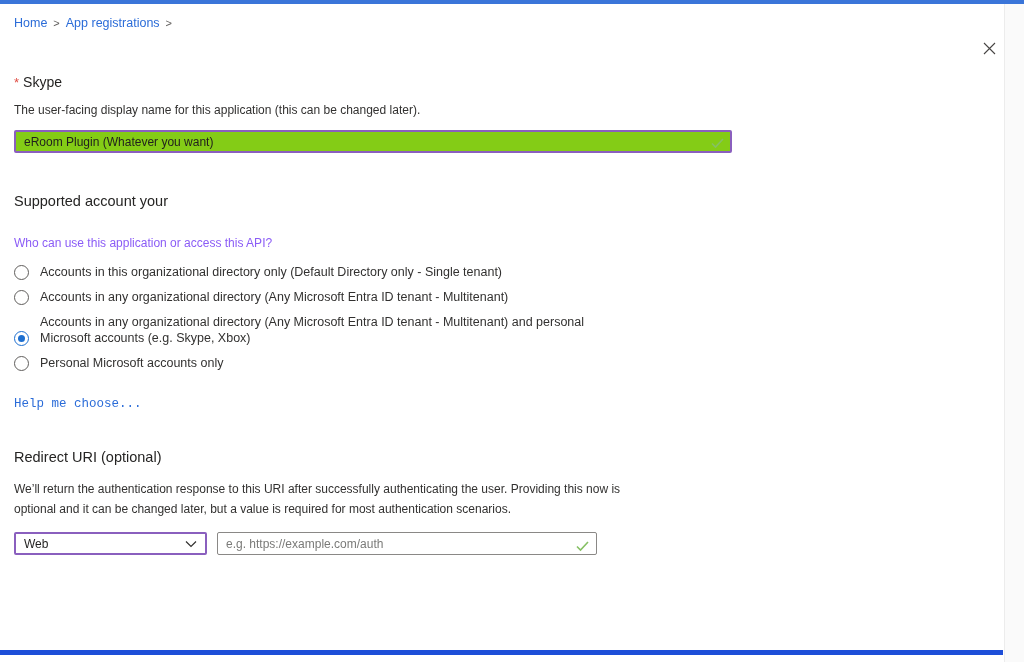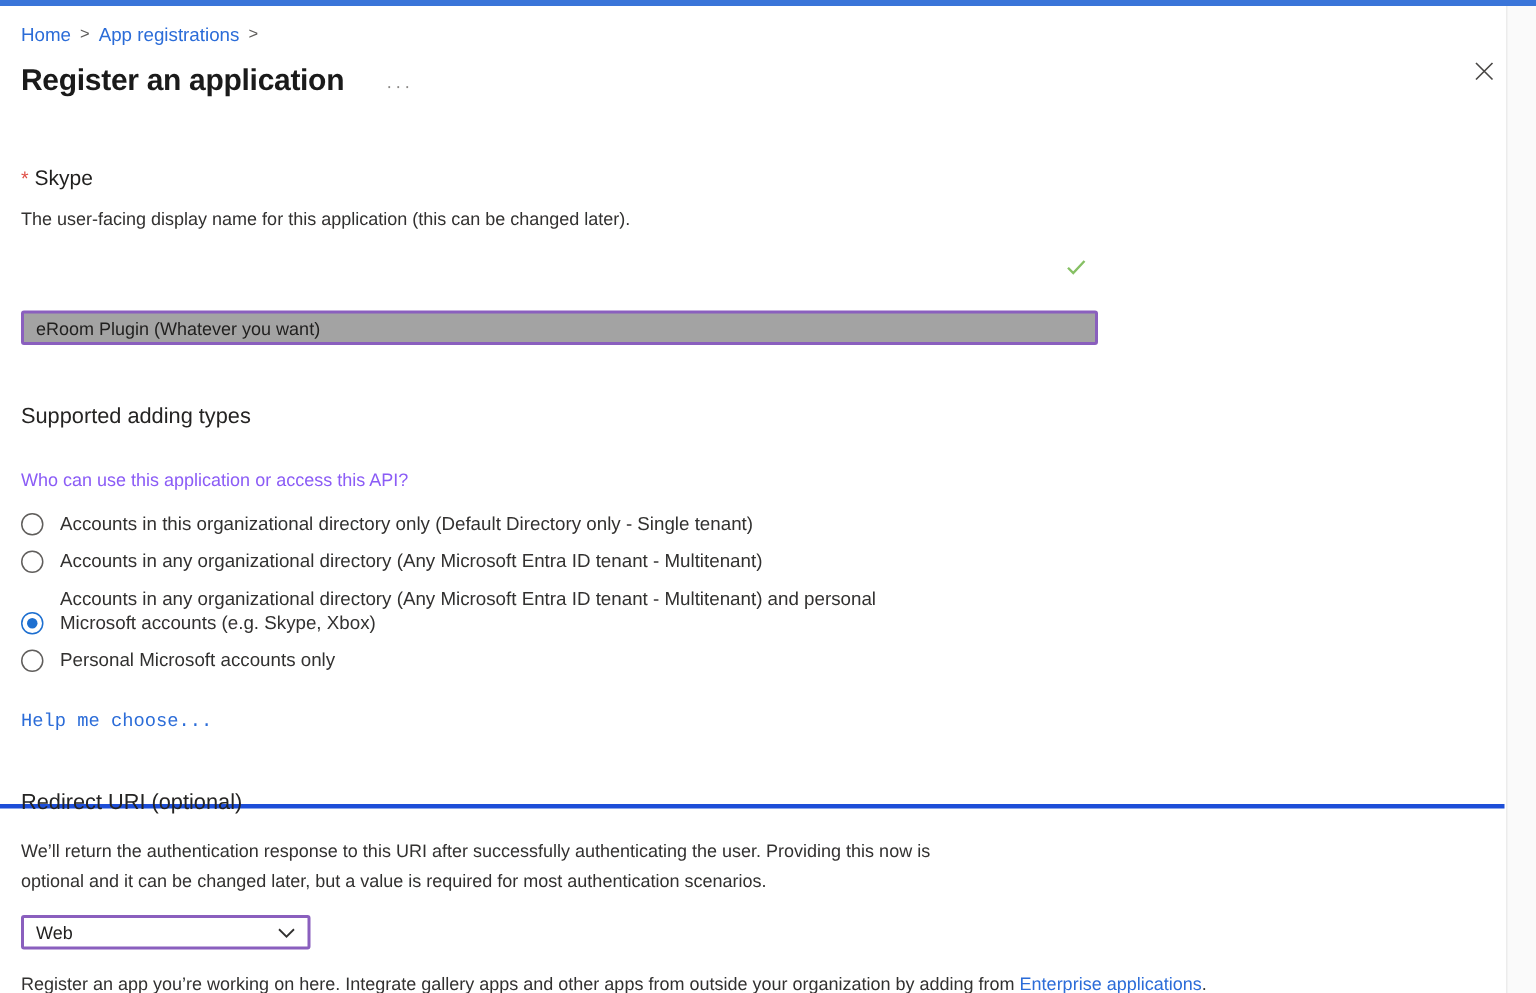--- a/index.html
+++ b/index.html
@@ -2,43 +2,43 @@
 <html><head>
 <meta charset="utf-8">
 <style>
   * { margin:0; padding:0; box-sizing:border-box; }
   html,body { width:1024px; height:662px; background:#ffffff; overflow:hidden; }
   body { font-family:"Liberation Sans", sans-serif; color:#323130; position:relative; }
 
   .topbar { position:absolute; top:0; left:0; width:1024px; height:4px; background:#3a75d9; }
   .scroll-gutter { position:absolute; top:4px; right:0; width:20px; height:658px;
                    background:#fafafa; border-left:1px solid #ececec; }
-  .panel { position:absolute; top:4px; left:0; width:1003px; height:535px;
-           background:#ffffff; border-bottom:3px solid #1d4ed8; }
+  .panel { position:absolute; top:4px; left:0; width:1003px; height:651px;
+           background:#ffffff; border-bottom:5px solid #1d4ed8; }
 
   .content { padding:10px 0 0 14px; }
 
   .breadcrumb { font-size:12.5px; display:flex; align-items:center; gap:6px; margin-top:2px; }
   .crumb-link { color:#2b6cd8; text-decoration:none; cursor:pointer; }
   .crumb-sep { color:#605e5c; font-size:11px; }
 
   .title-row { display:flex; align-items:center; margin-top:13px; }
   .page-title { font-size:20px; font-weight:700; color:#1a1a1a; letter-spacing:-0.2px; }
   .title-ellipsis { color:#8a8886; font-size:12px; margin-left:28px; letter-spacing:2px; margin-top:4px; }
   .close-btn { position:absolute; top:41px; right:26px; width:18px; height:18px;
                display:flex; align-items:center; justify-content:center; cursor:pointer; }
 
   .section-label-row { margin-top:44px; font-size:14px; color:#201f1e; }
   .required-star { color:#e04e45; margin-right:4px; font-size:13px; }
   .field-desc { margin-top:13px; font-size:12px; color:#323130; }
 
   .input-wrap { position:relative; margin-top:13px; width:718px; }
   .text-input { width:100%; height:23px; border:2px solid #8a5fbe; border-radius:2px;
                 font-family:"Liberation Sans", sans-serif; font-size:12px; color:#201f1e;
-                padding:0 28px 0 8px; outline:none; background:#a3a3a3;margin-top:41px; }
+                padding:0 28px 0 8px; outline:none; background:#84cc16; }
   .check-icon { position:absolute; right:8px; top:5px; }
 
   .section-heading { font-size:14.5px; color:#252423; }
   .heading-supported { margin-top:40px; }
   .question-text { margin-top:27px; font-size:12px; color:#8b5cf6; }
 
   .options { margin-top:14px; }
   .radio-row { display:flex; align-items:flex-end; margin-bottom:9px; cursor:pointer; }
   .radio { flex:0 0 auto; width:15px; height:15px; border:1px solid #605e5c; border-radius:50%;
            margin-top:0px; position:relative; background:#fff; }
@@ -76,40 +76,36 @@
 <div class="panel">
   <div class="content">
 
     <div class="breadcrumb">
       <a class="crumb-link">Home</a>
       <span class="crumb-sep">&gt;</span>
       <a class="crumb-link">App registrations</a>
       <span class="crumb-sep">&gt;</span>
     </div>
 
-    <div class="title-row">
-      <span class="page-title">Register an application</span>
-      <span class="title-ellipsis">···</span>
-    </div>
 
     <div class="section-label-row">
       <span class="required-star">*</span><span>Skype</span>
     </div>
     <div class="field-desc">The user-facing display name for this application (this can be changed later).</div>
 
     <div class="input-wrap">
       <input class="text-input" type="text" value="eRoom Plugin (Whatever you want)" style="">
       <span class="check-icon">
         <svg width="13" height="11" viewBox="0 0 13 11">
             <polyline points="1,5.5 4.5,9 12,1" fill="none" stroke="#86c064" stroke-width="1.6"></polyline>
           </svg>
       </span>
     </div>
 
-    <div class="section-heading heading-supported">Supported adding types</div>
+    <div class="section-heading heading-supported">Supported account your</div>
     <div class="question-text">Who can use this application or access this API?</div>
 
     <div class="options">
         <div class="radio-row">
           <span class="radio"></span>
           <span class="radio-label">Accounts in this organizational directory only (Default Directory only - Single tenant)</span>
         </div>
         <div class="radio-row">
           <span class="radio"></span>
           <span class="radio-label">Accounts in any organizational directory (Any Microsoft Entra ID tenant - Multitenant)</span>
@@ -133,25 +129,30 @@
       <div class="select-wrap">
         <div class="platform-select">
           <span>Web</span>
           <span>
             <svg width="12" height="8" viewBox="0 0 12 8">
                 <polyline points="1,1.5 6,6.5 11,1.5" fill="none" stroke="#323130" stroke-width="1.2"></polyline>
               </svg>
           </span>
         </div>
       </div>
+      <div class="uri-wrap">
+        <input class="uri-input" type="text" placeholder="e.g. https://example.com/auth" style="">
+        <span class="uri-check">
+          <svg width="13" height="11" viewBox="0 0 13 11">
+              <polyline points="1,5.5 4.5,9 12,1" fill="none" stroke="#86c064" stroke-width="1.6"></polyline>
+            </svg>
+        </span>
+      </div>
     </div>
 
-    <div class="footer-note">
-      <span>Register an app you’re working on here. Integrate gallery apps and other apps from outside your organization by adding from </span><a class="footer-link">Enterprise applications</a><span>.</span>
-    </div>
 
   </div>
 </div>
 
 <div class="close-btn">
   <span>
     <svg width="13" height="13" viewBox="0 0 13 13">
         <path d="M1,1 L12,12 M12,1 L1,12" stroke="#484644" stroke-width="1.1" fill="none"></path>
       </svg>
   </span>

